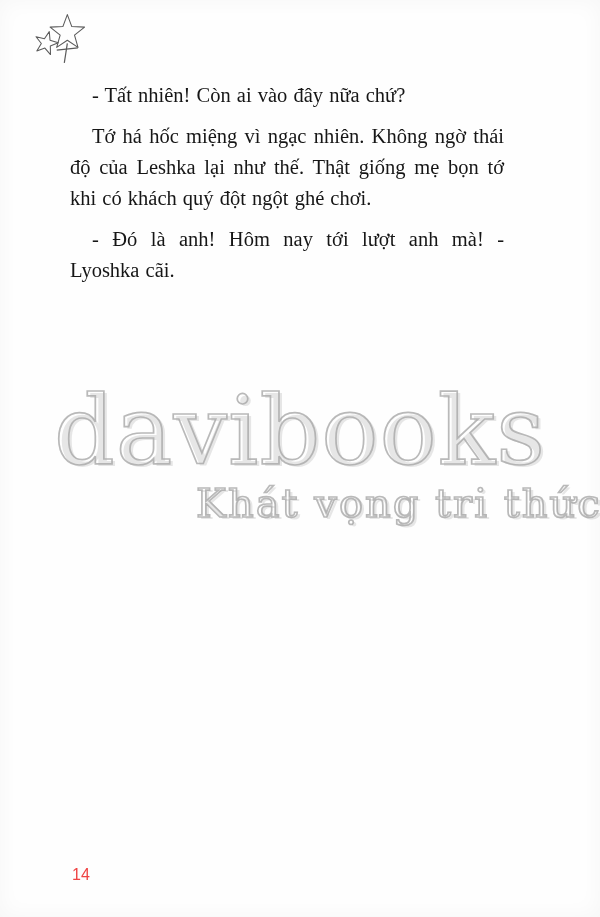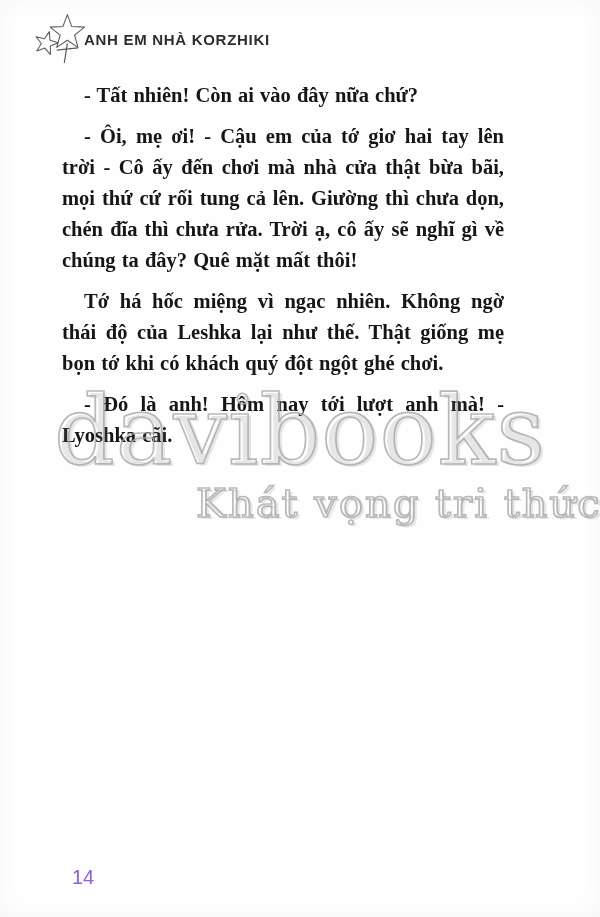--- a/index.html
+++ b/index.html
@@ -48,24 +48,23 @@
   .content {
     position: absolute;
     top: 80px;
     left: 62px;
     width: 442px;
     font-size: 20.5px;
     line-height: 31px;
     text-align: justify;
   }
   .para {
-    margin: 0 0 10px 0;
+    margin: 0 0 10px 8px;
     text-indent: 22px;
     word-spacing: 1px;
-    font-weight: bold;
   }
   
   .watermark {
     position: absolute;
     top: 388px;
     left: 0;
     width: 600px;
     height: 150px;
     z-index: 3;
     pointer-events: none;
@@ -100,47 +99,45 @@
     line-height: 44px;
     letter-spacing: 2px;
     white-space: nowrap;
   }
   
   .page-number {
     position: absolute;
     top: 866px;
     left: 72px;
     font-family: "Liberation Sans", sans-serif;
-    font-size: 20px;
-    color: #8b5cf6;
+    font-size: 16px;
+    color: #ef4444;
   }
 </style>
 </head>
 <body>
 
 <div class="page">
 
   <div class="header">
     <div class="doodle">
       <svg viewBox="0 0 90 78" fill="none" stroke="#5a5a5a" stroke-width="1.4" stroke-linejoin="round">
 
         <polygon points="60,8 65.9,23.9 82.8,24.6 69.5,35.1 74.1,51.4 60,42 45.9,51.4 50.5,35.1 37.2,24.6 54.1,23.9" fill="#fefefe"></polygon>
 
         <polygon points="36.1,30.5 37.1,41.9 48,45.2 37.5,49.5 37.7,60.9 30.3,52.3 19.6,56.1 25.6,46.3 18.6,37.3 29.7,39.9" fill="#fefefe"></polygon>
 
         <path d="M60,46 L56,72" stroke-width="1.6"></path>
         <path d="M46,55 L74,52" stroke-width="1.6"></path>
       </svg>
     </div>
-    <div class="header-title">ANH EM NHÀ KORZHIKI</div>
   </div>
 
   <div class="content">
     <p class="para">- Tất nhiên! Còn ai vào đây nữa chứ?</p>
-    <p class="para">- Ôi, mẹ ơi! - Cậu em của tớ giơ hai tay lên trời - Cô ấy đến chơi mà nhà cửa thật bừa bãi, mọi thứ cứ rối tung cả lên. Giường thì chưa dọn, chén đĩa thì chưa rửa. Trời ạ, cô ấy sẽ nghĩ gì về chúng ta đây? Quê mặt mất thôi!</p>
     <p class="para">Tớ há hốc miệng vì ngạc nhiên. Không ngờ thái độ của Leshka lại như thế. Thật giống mẹ bọn tớ khi có khách quý đột ngột ghé chơi.</p>
     <p class="para">- Đó là anh! Hôm nay tới lượt anh mà! - Lyoshka cãi.</p>
   </div>
 
   <div class="watermark">
     <div class="wm-brand wm-text">davibooks</div>
     <div class="wm-slogan wm-text">Khát vọng tri thức</div>
   </div>
 
   <div class="page-number">14</div>

